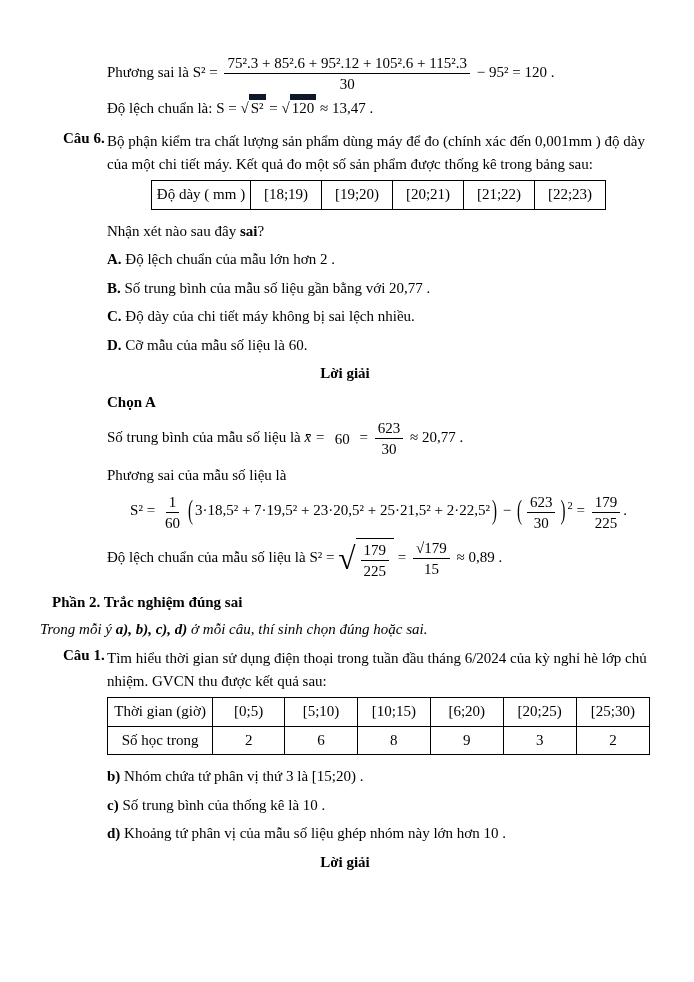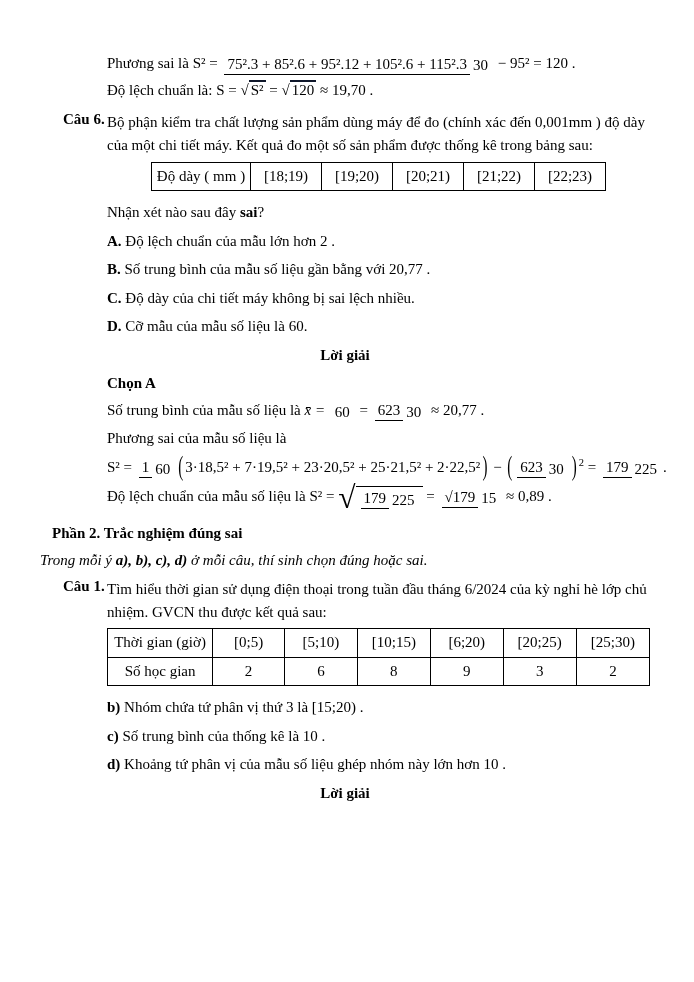--- a/index.html
+++ b/index.html
@@ -16,24 +16,24 @@
   .center { text-align: center; }
   .nowrap { white-space: nowrap; }
   .b { font-weight: bold; }
   .i { font-style: italic; }
   .gap-after { margin-bottom: 11px; }
   .cau { display: flex; margin-bottom: 4px; }
   .cau-label { flex: 0 0 44px; margin-left: 23px; font-weight: bold; }
   .cau-body { flex: 1; line-height: 1.55; }
   .mathline { line-height: 1.3; }
   .math { white-space: nowrap; }
-  .frac { display: inline-flex; flex-direction: row; align-items: center; vertical-align: middle; margin: 0 3px; text-align: center; }
+  .frac { display: inline-flex; flex-direction: column; align-items: center; vertical-align: middle; margin: 0 3px; text-align: center; }
   .frac .num { display: block; padding: 0 3px 1px; border-bottom: 1px solid #000; line-height: 1.2; }
   .frac .den { display: block; padding: 1px 3px 0; line-height: 1.2; }
-  .rad { border-top: 2px solid #0f172a; padding: 0 2px; }
+  .rad { border-top: 6px solid #0f172a; padding: 0 2px; }
   .nsqrt { display: inline-flex; align-items: center; vertical-align: middle; }
   .rsym2 { font-size: 2.1em; line-height: 0.85; transform: translateY(1px); }
   .nrad { border-top: 1px solid #000; padding: 2px 2px 0; }
   .bp { display: inline-block; transform: scaleY(1.8); margin: 0 2px; vertical-align: middle; }
   sup { font-size: 0.7em; }
   .tblwrap { margin: 4px 0 10px 67px; }
   table { border-collapse: collapse; margin: 0 auto; }
   td { border: 1px solid #000; text-align: center; padding: 4px 4px; line-height: 1.3; }
   .t1 td { width: 62px; }
   .t1 td:first-child { width: 90px; text-align: center; }
@@ -58,21 +58,21 @@
     </span>
   </div>
 
   <div class="para indent mathline gap-after">
     <span>Độ lệch chuẩn là:</span>
     <span class="math">
       <span>S =</span>
       <span>√</span><span class="rad">S²</span>
       <span>=</span>
       <span>√</span><span class="rad">120</span>
-      <span>≈ 19,70 .</span>
+      <span>≈ 13,47 .</span>
     </span>
   </div>
 
   <div class="cau">
     <div class="cau-label">Câu 6.</div>
     <div class="cau-body">Bộ phận kiểm tra chất lượng sản phẩm dùng máy để đo (chính xác đến 0,001mm ) độ dày của một chi tiết máy. Kết quả đo một số sản phẩm được thống kê trong bảng sau:</div>
   </div>
 
   <div class="tblwrap">
     <table class="t1">
@@ -189,21 +189,21 @@
           <tr>
         <td>Thời gian (giờ)</td>
         <td>[0;5)</td>
         <td>[5;10)</td>
         <td>[10;15)</td>
         <td>[6;20)</td>
         <td>[20;25)</td>
         <td>[25;30)</td>
       </tr>
       <tr>
-        <td>Số học gian</td>
+        <td>Số học trong</td>
         <td>2</td>
         <td>6</td>
         <td>8</td>
         <td>9</td>
         <td>3</td>
         <td>2</td>
       </tr>
     </tbody>
       </table>
   </div>

